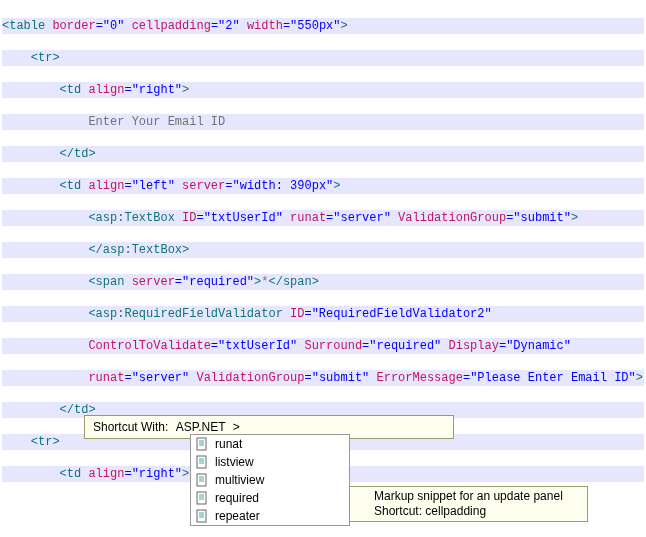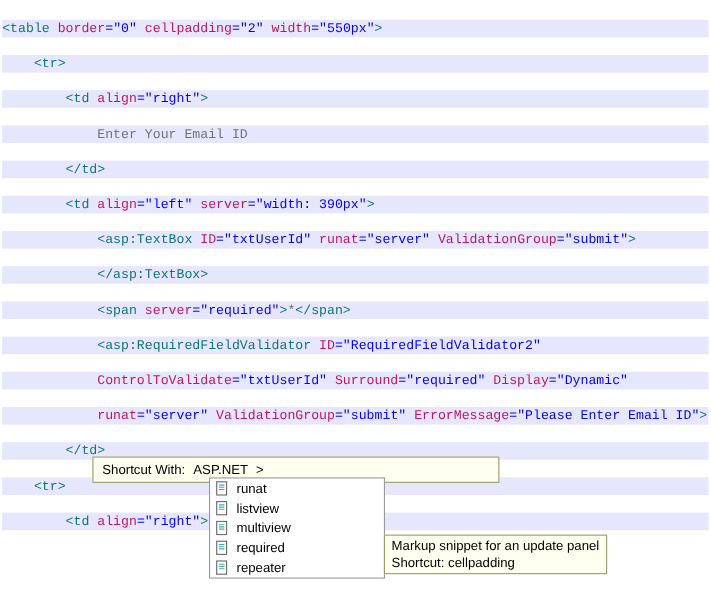--- a/index.html
+++ b/index.html
@@ -68,21 +68,21 @@
     top: 2px;
     width: 14px;
     height: 14px;
   }
   .tooltip {
     position: absolute;
     left: 349px;
     top: 486px;
     background: #fffff0;
     border: 1px solid #9a9a6a;
-    padding: 2px 6px;
+    padding: 2px 24px;
     font-family: 'Segoe UI', Tahoma, sans-serif;
     font-size: 12px;
     line-height: 15px;
   }
   .file-icon-svg {
     display: inline-block;
     vertical-align: top;
   }
 </style>
 </head>

